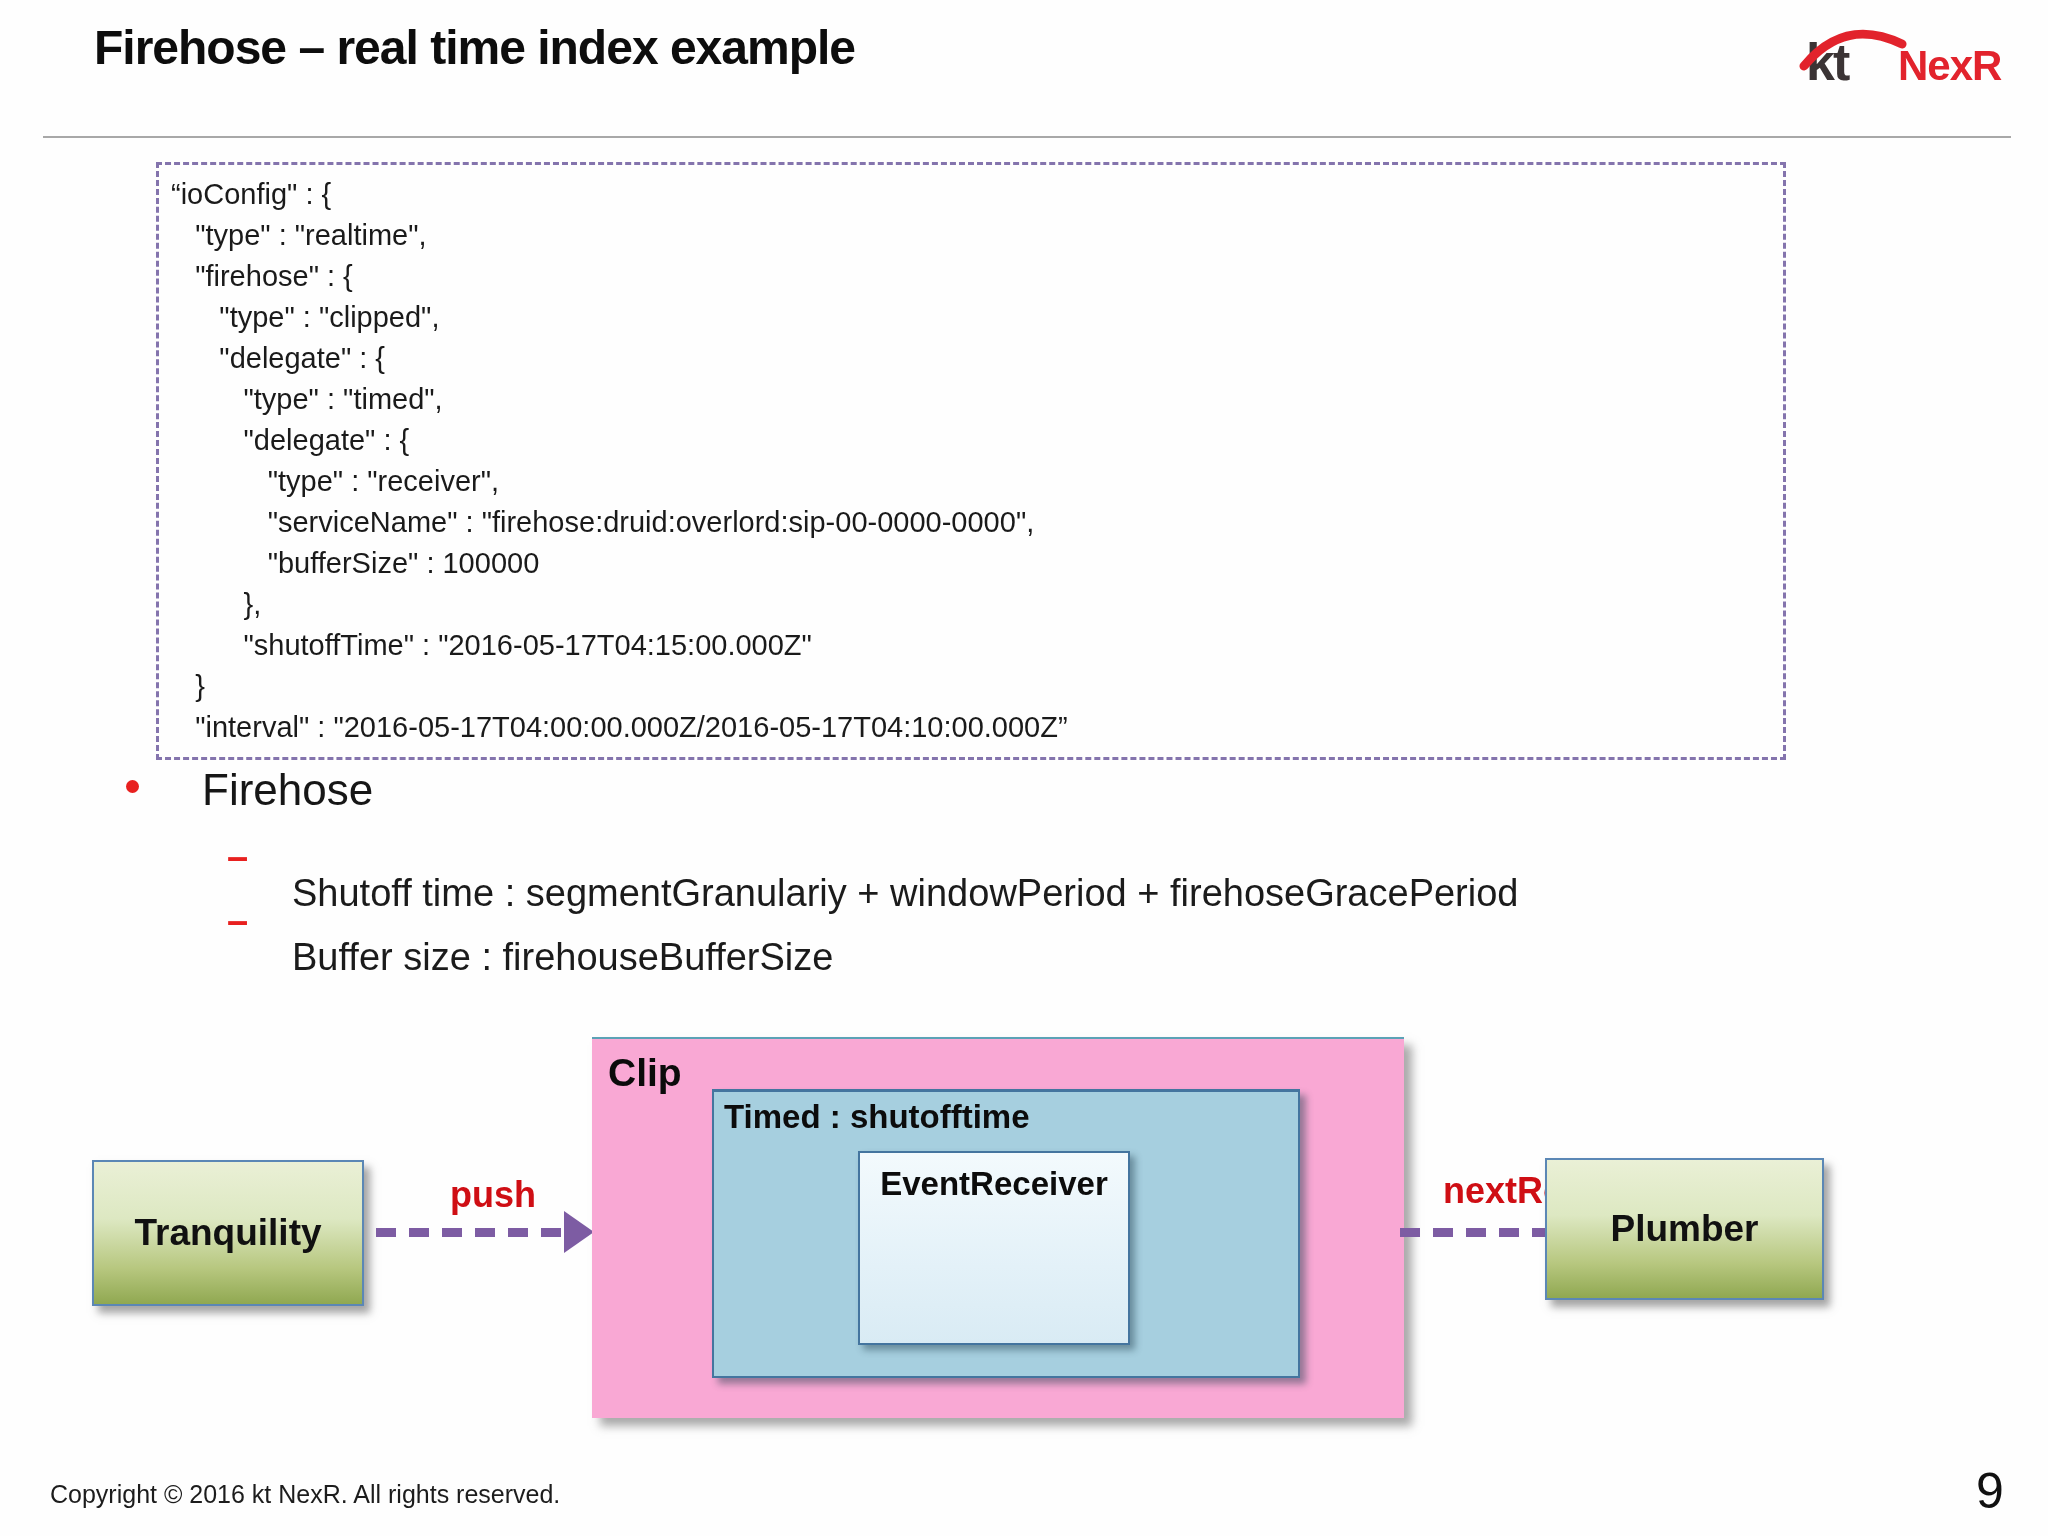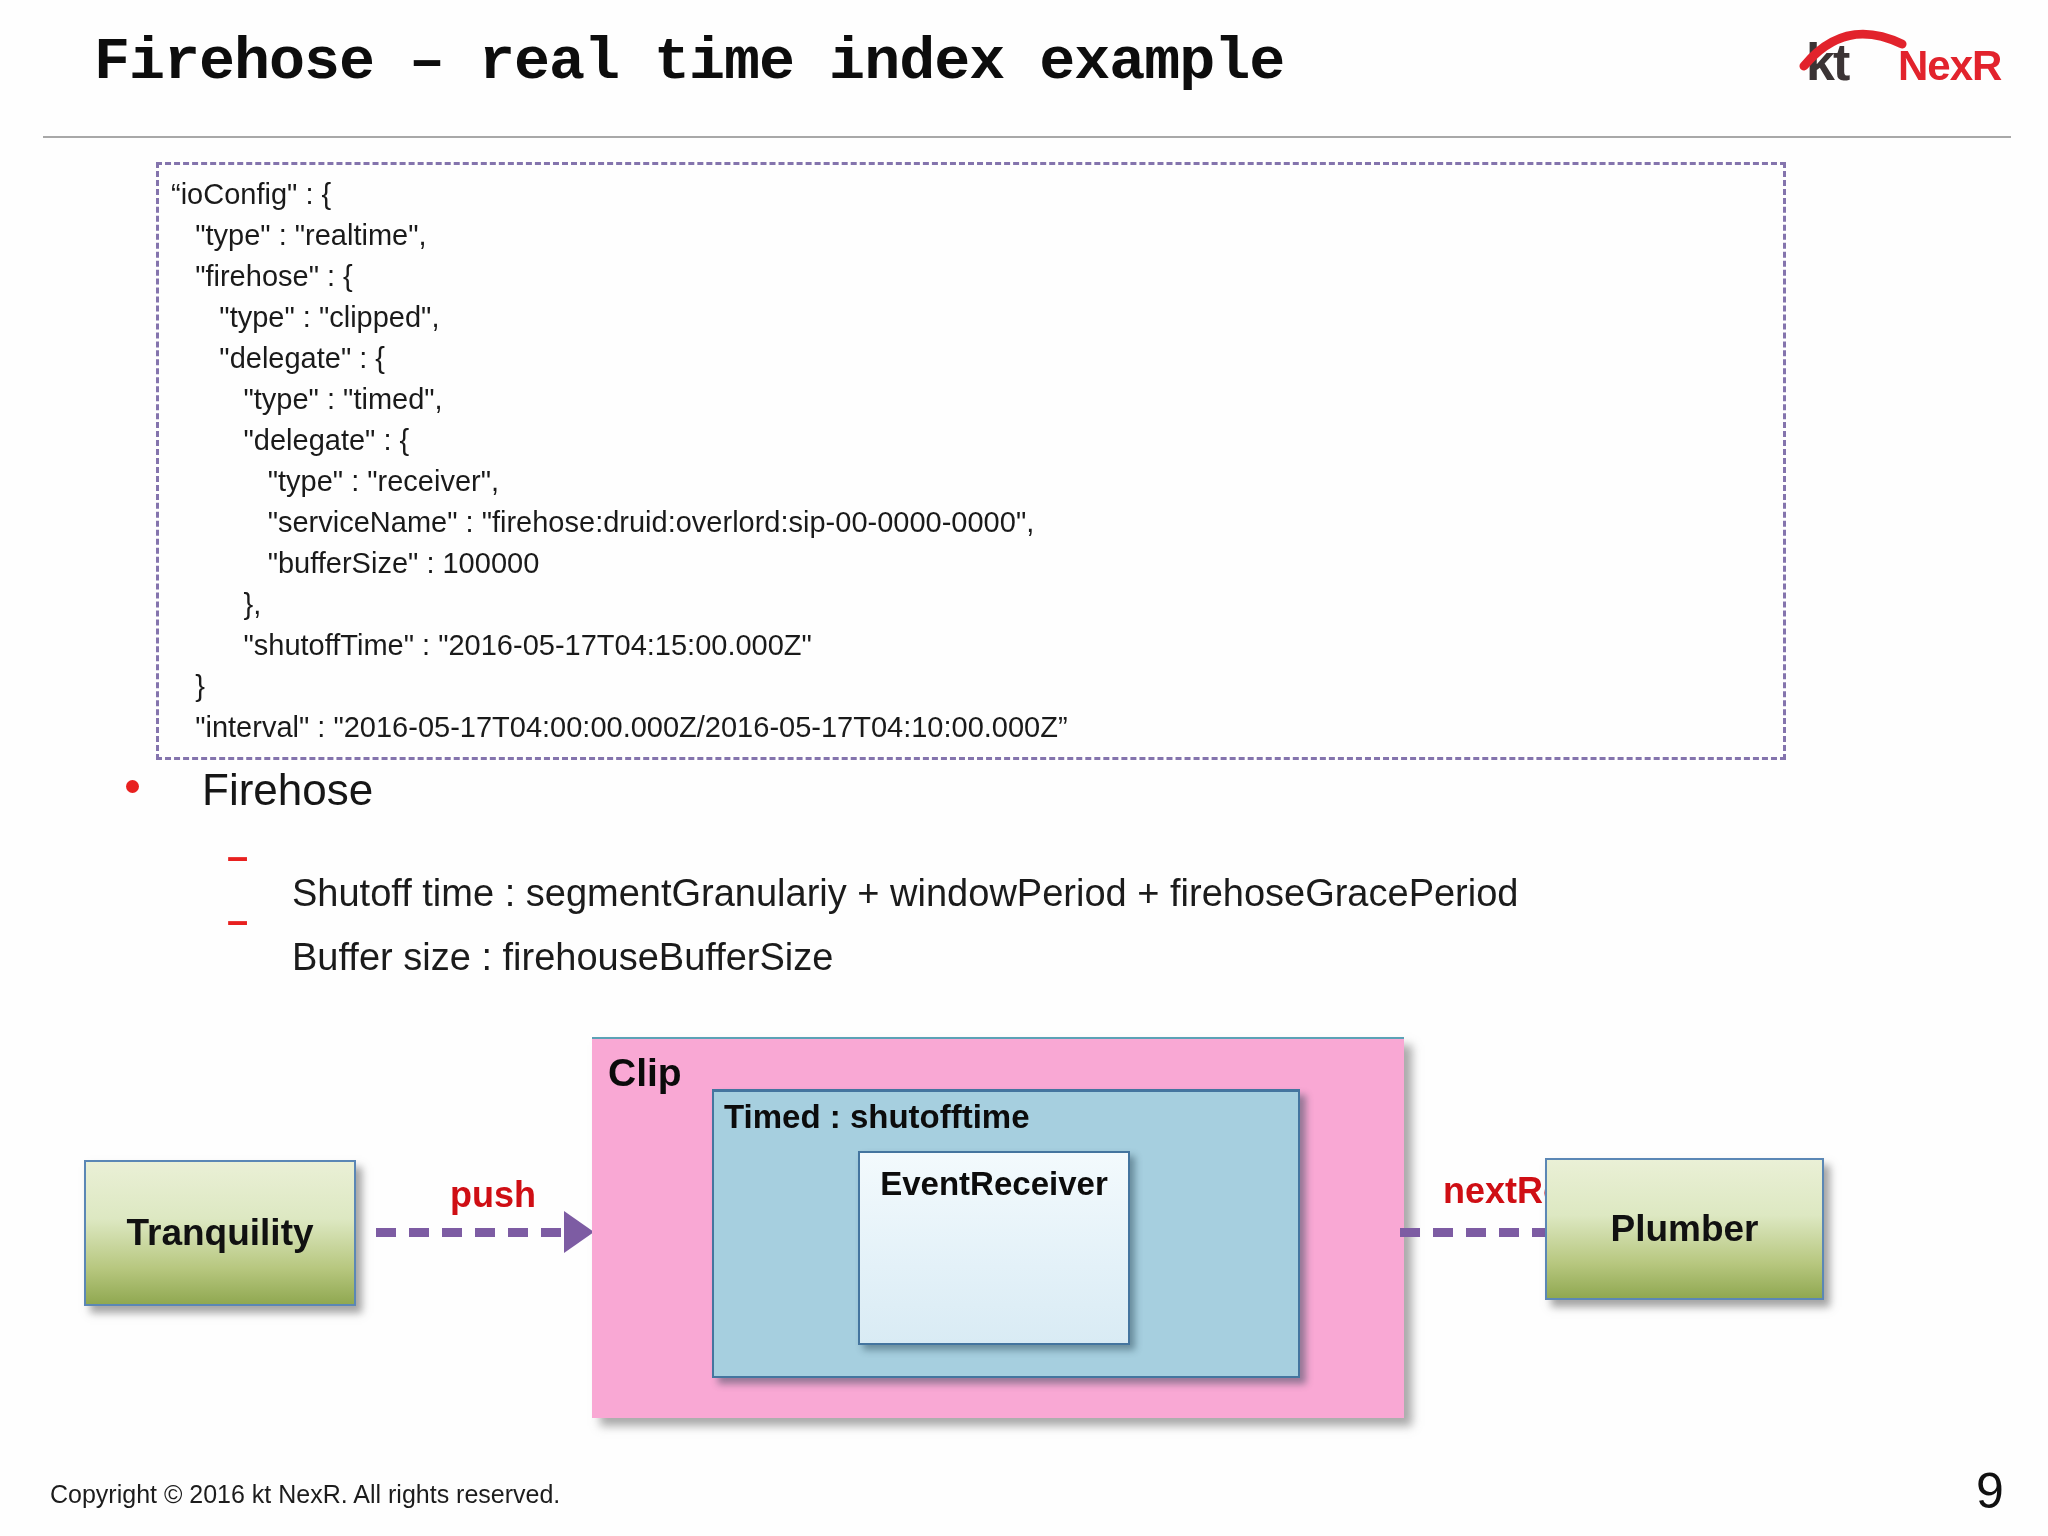--- a/index.html
+++ b/index.html
@@ -3,21 +3,21 @@
 <meta charset="utf-8">
 <style>
   html,body { margin:0; padding:0; background:#ffffff; }
   .slide {
     position:relative; width:2048px; height:1536px; overflow:hidden;
     background:#fefefe; font-family:"Liberation Sans", sans-serif; color:#141414;
   }
   .abs { position:absolute; }
 
   
-  .page-title { left:94px; top:28px; font-size:60px; font-weight:bold; letter-spacing:-1px; color:#0d0d0d;font-family:Liberation Mono, monospace; }
+  .page-title { left:94px; top:20px; font-size:48px; font-weight:bold; letter-spacing:-1px; color:#0d0d0d; }
   .title-rule { left:43px; top:136px; width:1968px; height:2px; background:#a8a8a8; }
 
   .logo { left:1806px; top:28px; width:230px; height:70px; }
   .logo-kt { position:absolute; left:0; top:4px; font-size:52px; font-weight:800; color:#3b3435; letter-spacing:-2px; }
   .logo-swoosh { position:absolute; left:-8px; top:-8px; }
   .logo-nexr { position:absolute; left:92px; top:14px; font-size:42px; font-weight:bold; color:#e2232c; letter-spacing:-1px; }
 
   
   .code-box {
     left:156px; top:162px; width:1630px; height:598px; box-sizing:border-box;
@@ -34,21 +34,21 @@
   .sub2 { top:900px; }
 
   
   .green-node {
     box-sizing:border-box; border:2px solid #5b87b5;
     background:linear-gradient(180deg,#eaf0d6 0%, #dde8c2 40%, #b7c77f 75%, #90a851 100%);
     box-shadow:6px 7px 8px rgba(90,90,90,0.55);
     display:flex; align-items:center; justify-content:center;
     font-size:37px; font-weight:bold; color:#111;
   }
-  .node-tranquility { left:84px; top:1160px; width:272px; height:146px; }
+  .node-tranquility { left:92px; top:1160px; width:272px; height:146px; }
   .node-plumber { left:1545px; top:1158px; width:279px; height:142px; }
 
   .box-clip {
     left:592px; top:1037px; width:805px; height:379px;
     background:#f9a8d4; border-top:2px solid #5ba2b6;
     box-shadow:8px 8px 9px rgba(100,100,100,0.55);
     padding-left:7px;
   }
   .clip-label { position:absolute; left:16px; top:12px; font-size:39px; font-weight:bold; color:#0b0b0b; }
 

